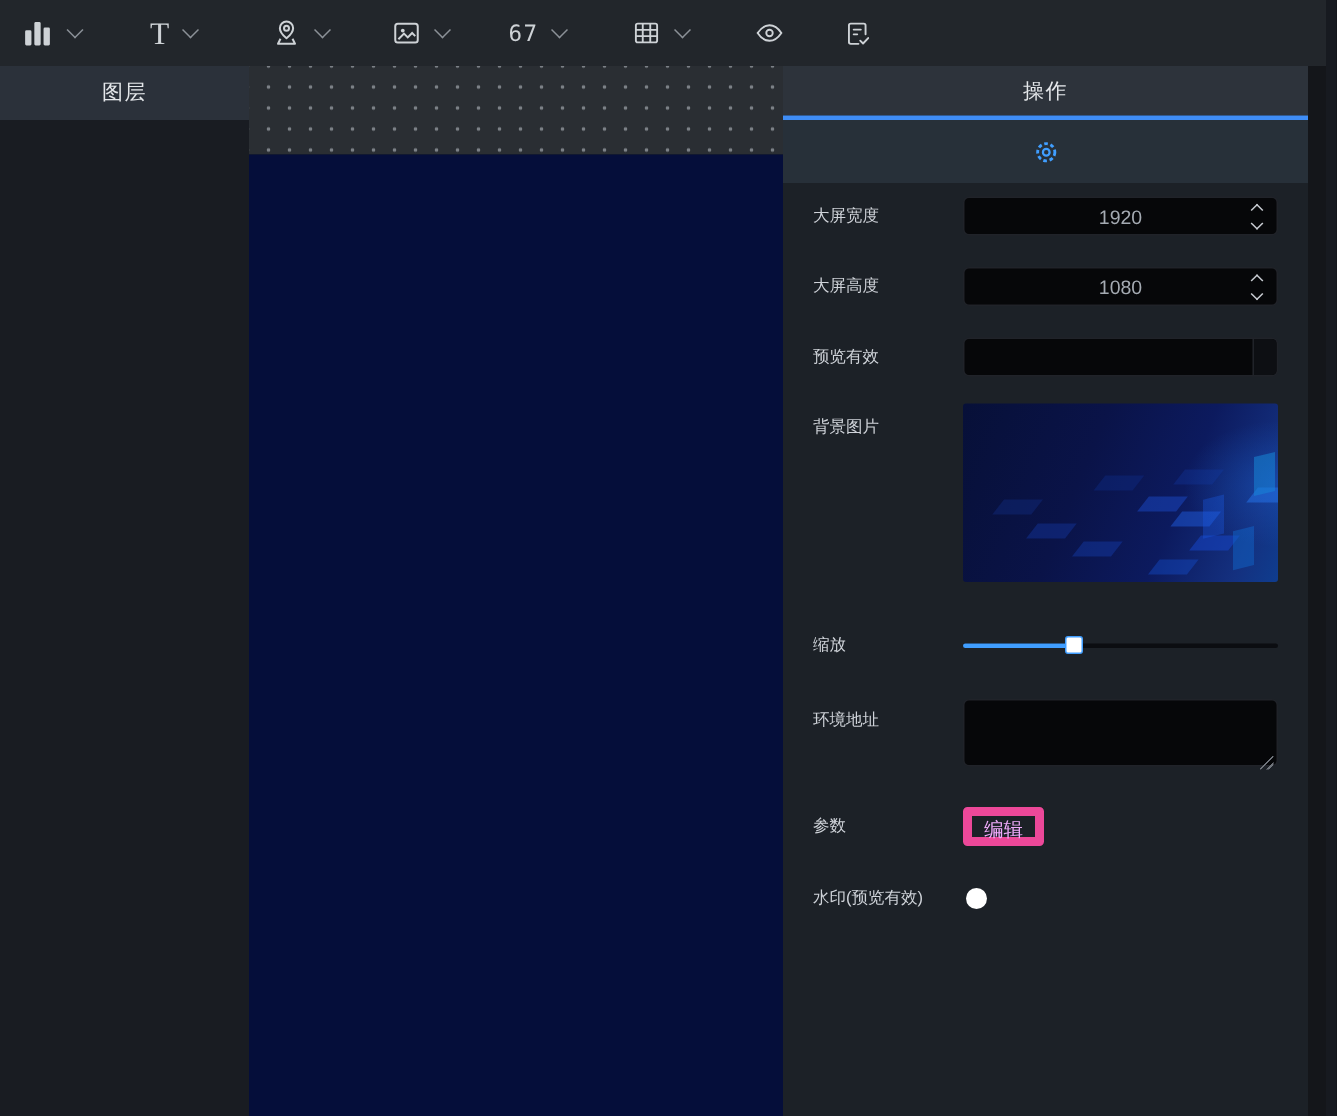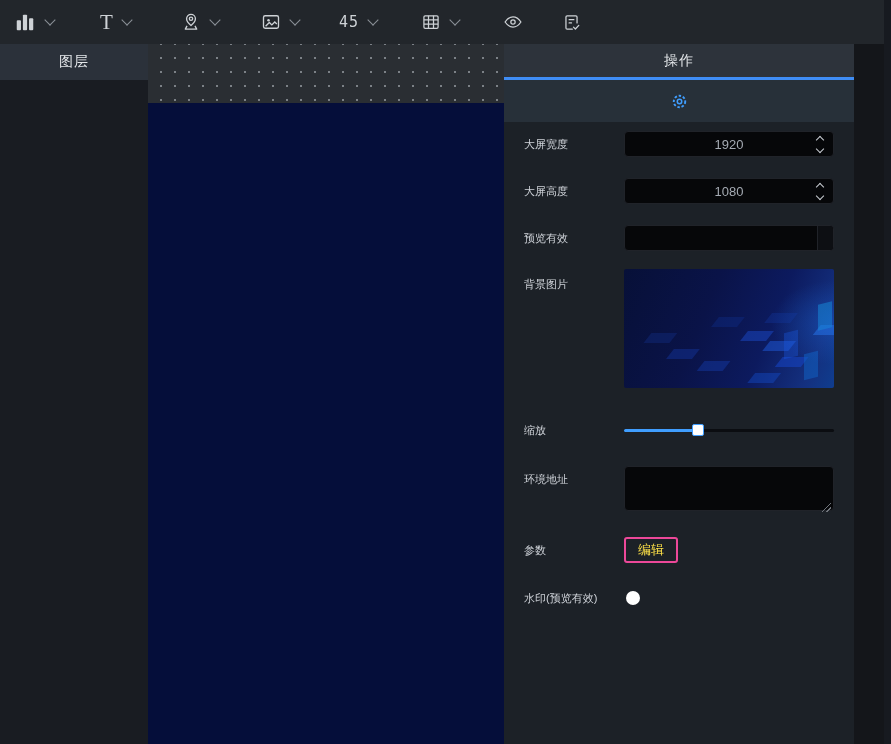--- a/index.html
+++ b/index.html
@@ -15,21 +15,21 @@
   .ticon { display:flex; align-items:center; justify-content:center; color:#ced2d6; }
   .ticon-text { font-family:"Liberation Serif", serif; font-size:21px; line-height:1; color:#ced2d6; }
   .ticon-num { font-family:"DejaVu Sans Mono", monospace; font-size:15px; letter-spacing:1px; color:#ced2d6; }
   .chev { width:8px; height:8px; border-left:1.6px solid #8b9198; border-top:1.6px solid #8b9198;
     transform:rotate(225deg); margin-top:-4px; }
 
   
   .body { flex:1; display:flex; min-height:0; }
 
   
-  .layers { width:148px; flex:none; background:#191c22; display:flex; flex-direction:column; }
+  .layers { width:166px; flex:none; background:#191c22; display:flex; flex-direction:column; }
   .layers-header { height:36px; background:#2b313a; color:#e4e7ea; font-size:14px;
     display:flex; align-items:center; justify-content:center; letter-spacing:1px; }
 
   
   .center { width:356px; flex:none; display:flex; flex-direction:column; }
   .dot-strip { height:59px; flex:none; background-color:#2a2e33;
     background-image:radial-gradient(circle,#7c8187 1.1px, transparent 1.4px);
     background-size:14px 14px; background-position:6px 7px; }
   .canvas { flex:1; background:#050e3a; }
 
@@ -76,22 +76,22 @@
       -95px 2px 0 rgba(15,40,120,.5), -40px -14px 0 rgba(14,42,130,.45), 40px 42px 0 rgba(20,80,210,.4); }
   .blk2 { position:absolute; right:2px; top:34px; width:14px; height:26px; background:rgba(20,140,210,.55);
     transform:skewY(-14deg); box-shadow:-14px 46px 0 rgba(16,100,200,.5), -34px 20px 0 rgba(25,90,230,.35); }
 
   .slider-row { height:16px; align-items:flex-end; }
   .slider { position:relative; width:210px; height:16px; display:flex; align-items:center; cursor:pointer; }
   .sl-track { position:absolute; left:0; right:0; height:3px; background:#0b0d11; border-radius:2px; }
   .sl-fill { position:absolute; left:0; height:3px; background:#409eff; border-radius:2px; }
   .sl-handle { position:absolute; top:2px; width:12px; height:12px; background:#fff; border:1px solid #409eff; border-radius:2px; }
 
-  .edit-btn { width:54px; height:26px; background:transparent; border:2px solid #ec4899; border-radius:3px;
-    color:#fde047; font-size:13px; cursor:pointer; font-family:"Liberation Sans",sans-serif; }
+  .edit-btn { width:54px; height:26px; background:transparent; border:6px solid #ec4899; border-radius:3px;
+    color:#f0abfc; font-size:13px; cursor:pointer; font-family:"Liberation Sans",sans-serif; }
 
   .toggle { position:relative; width:40px; height:18px; background:#363b43; border-radius:9px; cursor:pointer; }
   .toggle-knob { position:absolute; left:2px; top:2px; width:14px; height:14px; background:#fff; border-radius:50%; }
 
   svg { display:block; }
 </style>
 </head>
 <body>
 
 <div class="app">
@@ -130,21 +130,21 @@
           <svg width="20" height="20" viewBox="0 0 24 24" fill="none" stroke="#ced2d6" stroke-width="1.6">
             <rect x="3" y="4.5" width="18" height="15" rx="2"></rect>
             <circle cx="9" cy="10" r="1.5" fill="#ced2d6" stroke="none"></circle>
             <path d="M5.5 17l4.5-4.5 3 3 3.5-3.5 2.5 2.5"></path>
           </svg>
         </span>
         <span class="chev"></span>
       </div>
 
       <div class="tgroup" style="left:339px">
-        <span class="ticon ticon-num">45</span>
+        <span class="ticon ticon-num">67</span>
         <span class="chev"></span>
       </div>
 
       <div class="tgroup" style="left:421px">
         <span class="ticon">
           <svg width="20" height="20" viewBox="0 0 24 24" fill="none" stroke="#ced2d6" stroke-width="1.5">
             <rect x="3.5" y="4.5" width="17" height="15" rx="1.5"></rect>
             <path d="M3.5 9.5h17M3.5 14.5h17M9 4.5v15M15 4.5v15"></path>
           </svg>
         </span>

